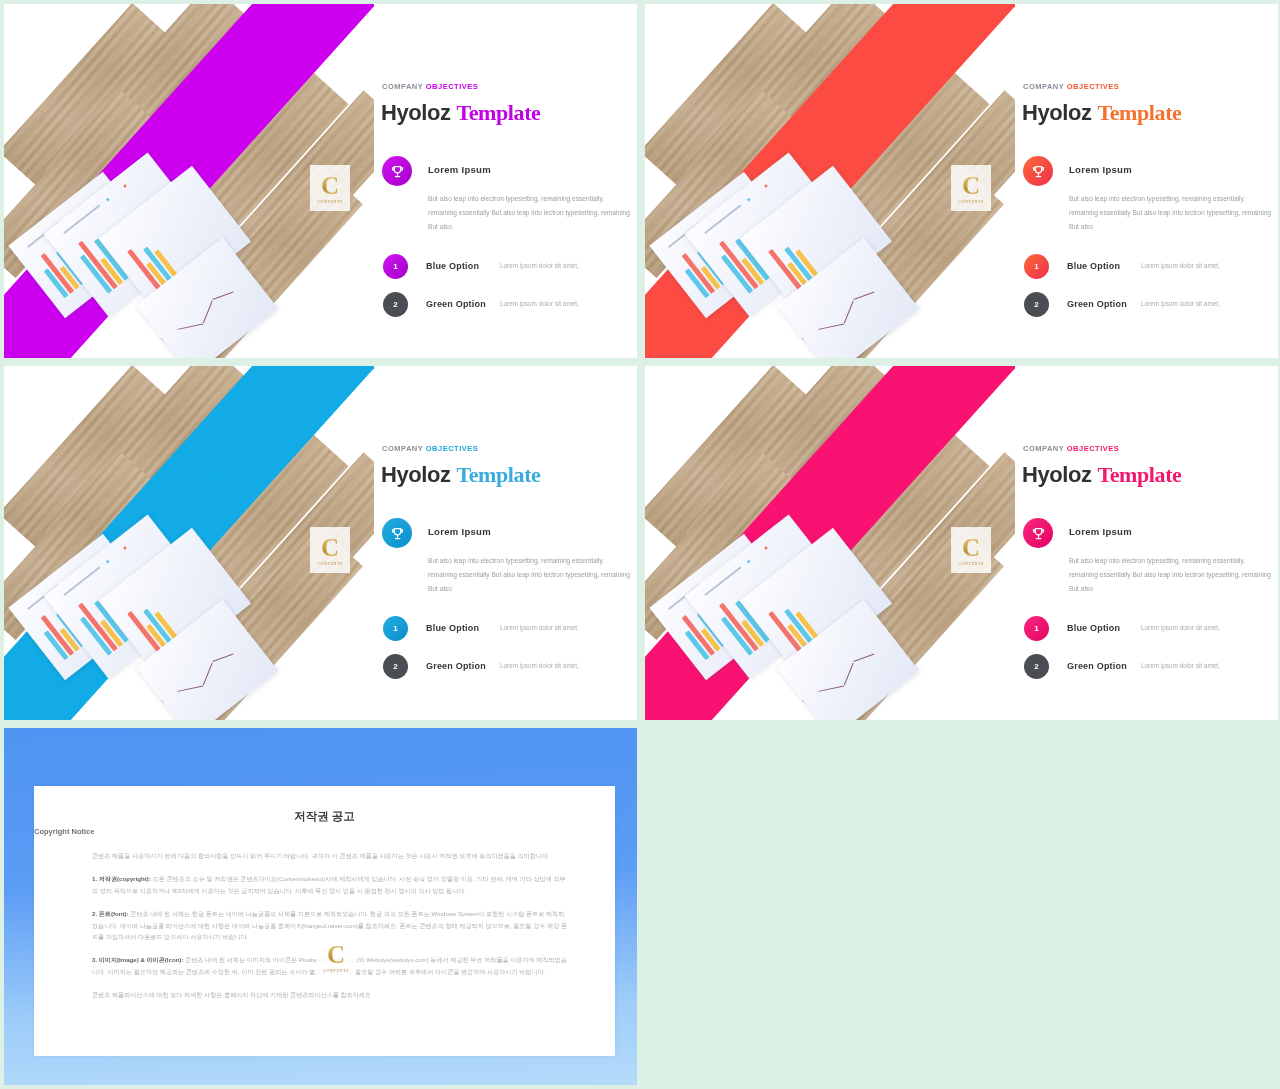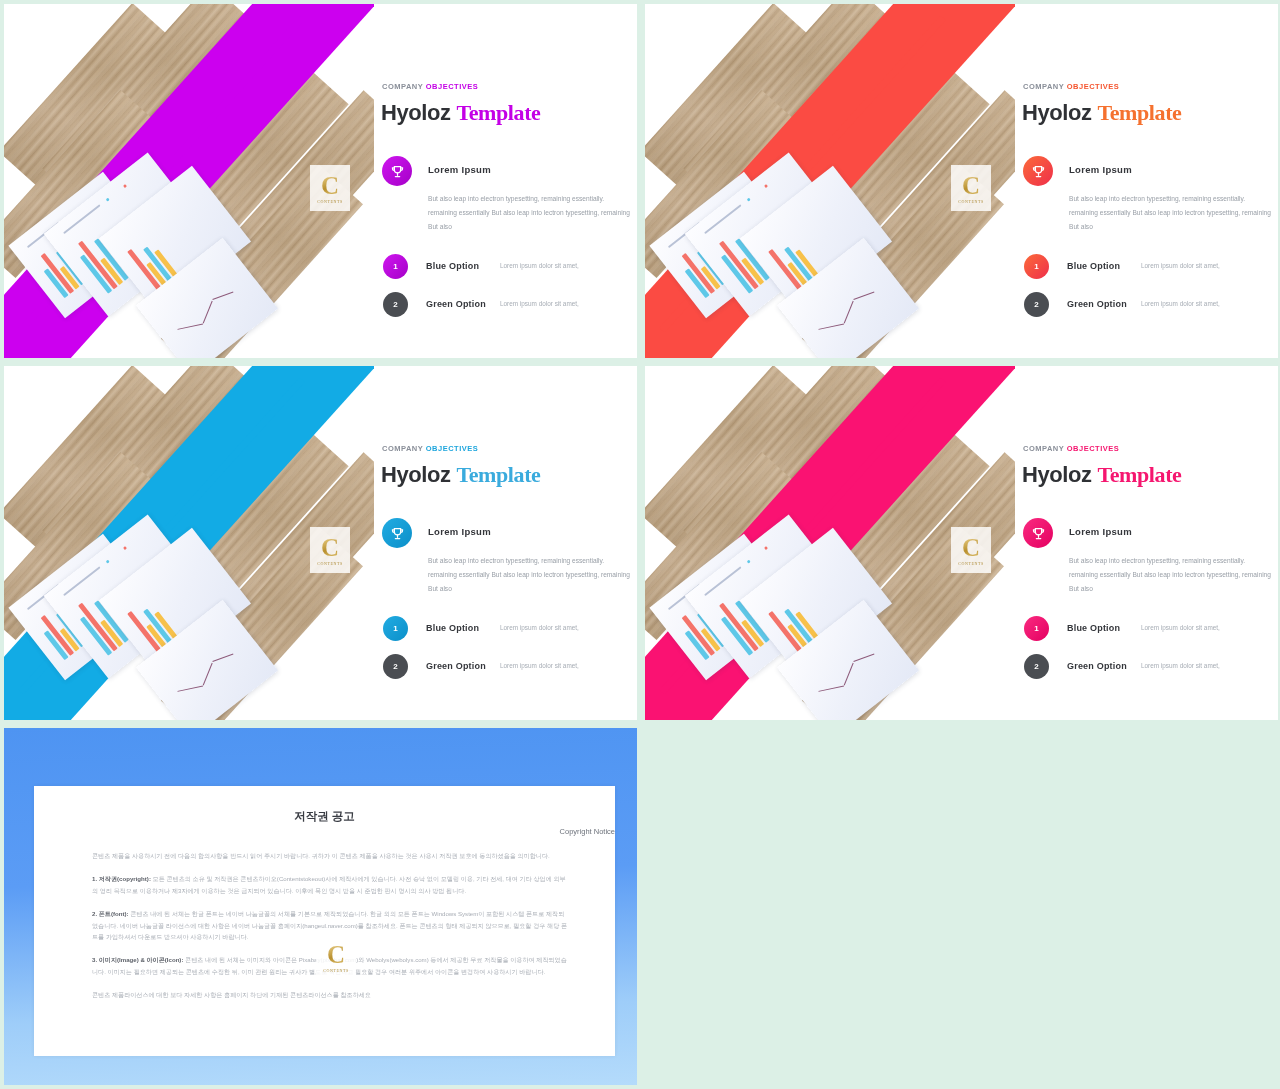--- a/index.html
+++ b/index.html
@@ -84,21 +84,21 @@
     position:absolute;left:1px;top:0;width:25px;height:25px;border-radius:50%;
     display:flex;align-items:center;justify-content:center;color:#fff;font-size:8px;font-weight:700;
   }
   .optrow .olab{position:absolute;left:44px;top:7px;font-size:9px;font-weight:700;color:#34363b;letter-spacing:.2px;}
   .optrow .odesc{position:absolute;left:118px;top:8px;font-size:6.4px;color:#a7adb5;}
 
   
   .cpframe{position:absolute;inset:0;background:linear-gradient(178deg,#4e94f2 0%,#5b9cf5 42%,#9ecdf9 78%,#b4dbfb 100%);}
   .cppage{position:absolute;left:30px;top:27px;right:22px;bottom:29px;background:#fff;box-shadow:0 0 4px rgba(0,0,0,.07);margin-top:31px;}
   .cptitle{position:absolute;left:0;right:0;top:23px;text-align:center;font-size:11.5px;font-weight:700;color:#3a3d44;}
-  .cpsub{position:absolute;left:0;right:0;top:41px;text-align:right;font-size:7.5px;color:#6e737c;}
+  .cpsub{position:absolute;left:0;right:0;top:41px;text-align:left;font-size:7.5px;color:#6e737c;font-weight:bold;}
   .cpbody{position:absolute;left:58px;right:46px;top:64px;}
   .cppar{font-size:6.1px;line-height:1.95;color:#a8adb5;margin-bottom:11px;}
   .cppar .hd{color:#5d6169;font-weight:700;}
   .cpwm{position:absolute;left:282px;top:148px;}
 </style>
 </head>
 <body>
 
 <div class="board">
 

